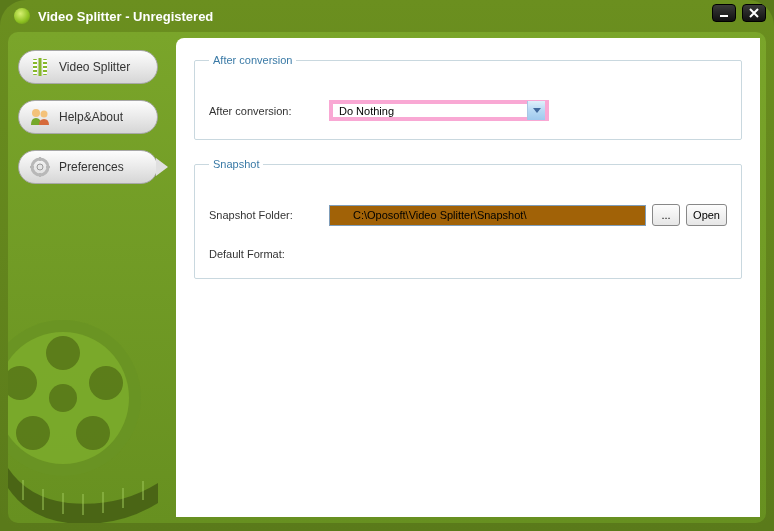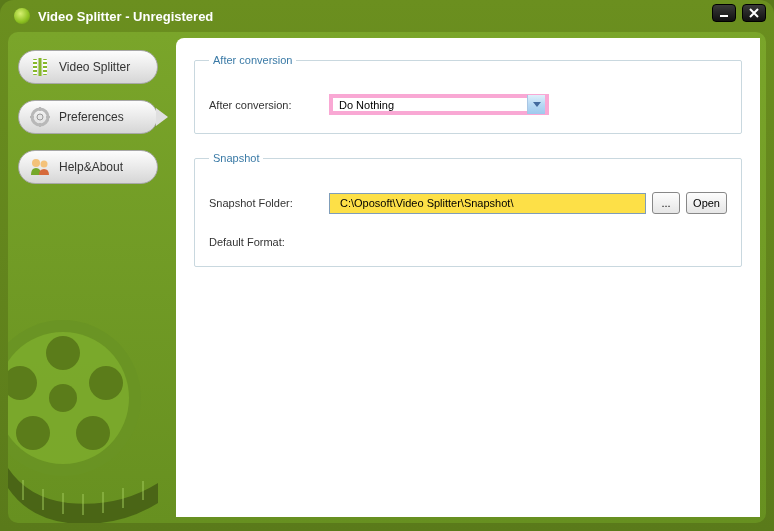--- a/index.html
+++ b/index.html
@@ -9,21 +9,21 @@
     background: #5a7a1a;
     width: 774px;
     height: 531px;
     overflow: hidden;
     position: relative;
   }
   .window {
     width: 774px;
     height: 531px;
     background: linear-gradient(to bottom, #6b8f1f 0%, #5a7a1a 100%);
-    border-radius: 14px;
+    border-radius: 26px;
     position: relative;
     overflow: hidden;
   }
   .titlebar {
     height: 32px;
     display: flex;
     align-items: center;
     padding: 0 10px 0 14px;
     color: #fff;
     font-weight: bold;
@@ -128,21 +128,21 @@
     margin-bottom: 18px;
   }
   legend {
     color: #3a7aa6;
     font-size: 11px;
     padding: 0 4px;
   }
   .row {
     display: flex;
     align-items: center;
-    margin-top: 14px;
+    margin-top: 20px;
     margin-bottom: 12px;
   }
   .row:last-child { margin-bottom: 0; }
   .lbl {
     width: 120px;
     color: #333;
     font-size: 11px;
   }
   .combo {
     display: flex;
@@ -165,25 +165,25 @@
     width: 18px; height: 19px;
     background: linear-gradient(to bottom, #dff0fb 0%, #b7d9f4 50%, #9fc9ed 100%);
     border-left: 1px solid #a9c6e4;
     display: flex; align-items: center; justify-content: center;
   }
   .combo-arrow svg { width: 8px; height: 6px; }
   .textfield {
     flex: 1;
     border: 1px solid #7f9db9;
     height: 21px;
-    padding: 0 10px;
+    padding: 0 23px;
     font-size: 11px;
     font-family: inherit;
     color: #000;
-    background: #fde047;
+    background: #a16207;
   }
   .smallbtn {
     height: 22px;
     min-width: 28px;
     padding: 0 6px;
     margin-left: 6px;
     border: 1px solid #888;
     border-radius: 3px;
     background: linear-gradient(to bottom, #fdfdfd, #e6e6e6);
     font-size: 11px;
@@ -229,46 +229,46 @@
             <rect x="13" y="3" width="4" height="2" fill="#fff"></rect>
             <rect x="13" y="7" width="4" height="2" fill="#fff"></rect>
             <rect x="13" y="11" width="4" height="2" fill="#fff"></rect>
             <rect x="13" y="15" width="4" height="2" fill="#fff"></rect>
             <rect x="8.5" y="1" width="3" height="18" fill="#86b82a"></rect>
           </svg>
         </span>
         <span>Video Splitter</span>
       </div>
 
+      <div class="nav-btn">
+        <span class="nav-icon">
+          <svg width="22" height="20" viewBox="0 0 22 20">
+            <circle cx="7" cy="6" r="4" fill="#f4c27a"></circle>
+            <path d="M2 18 Q2 11 7 11 Q12 11 12 18 Z" fill="#76a82a"></path>
+            <circle cx="15" cy="7" r="3.5" fill="#f4c27a"></circle>
+            <path d="M10 18 Q10 12 15 12 Q20 12 20 18 Z" fill="#d66a3a"></path>
+          </svg>
+        </span>
+        <span>Help&amp;About</span>
+      </div>
+
       <div class="nav-btn active">
         <span class="nav-icon">
           <svg width="20" height="20" viewBox="0 0 20 20">
             <circle cx="10" cy="10" r="8" fill="none" stroke="#b8b8b8" stroke-width="3"></circle>
             <circle cx="10" cy="10" r="3" fill="#e6e6e6" stroke="#999"></circle>
             <g fill="#b8b8b8">
               <rect x="9" y="0" width="2" height="4"></rect>
               <rect x="9" y="16" width="2" height="4"></rect>
               <rect x="0" y="9" width="4" height="2"></rect>
               <rect x="16" y="9" width="4" height="2"></rect>
             </g>
           </svg>
         </span>
         <span>Preferences</span>
-      </div>
-
-      <div class="nav-btn">
-        <span class="nav-icon">
-          <svg width="22" height="20" viewBox="0 0 22 20">
-            <circle cx="7" cy="6" r="4" fill="#f4c27a"></circle>
-            <path d="M2 18 Q2 11 7 11 Q12 11 12 18 Z" fill="#76a82a"></path>
-            <circle cx="15" cy="7" r="3.5" fill="#f4c27a"></circle>
-            <path d="M10 18 Q10 12 15 12 Q20 12 20 18 Z" fill="#d66a3a"></path>
-          </svg>
-        </span>
-        <span>Help&amp;About</span>
       </div>
 
       <svg class="film-reel" viewBox="0 0 200 230">
         <circle cx="85" cy="95" r="78" fill="#6a9424"></circle>
         <circle cx="85" cy="95" r="66" fill="#7cab2c"></circle>
         <circle cx="85" cy="95" r="14" fill="#5a7a1a"></circle>
         <circle cx="85" cy="50" r="17" fill="#5a7a1a"></circle>
         <circle cx="128" cy="80" r="17" fill="#5a7a1a"></circle>
         <circle cx="115" cy="130" r="17" fill="#5a7a1a"></circle>
         <circle cx="55" cy="130" r="17" fill="#5a7a1a"></circle>

